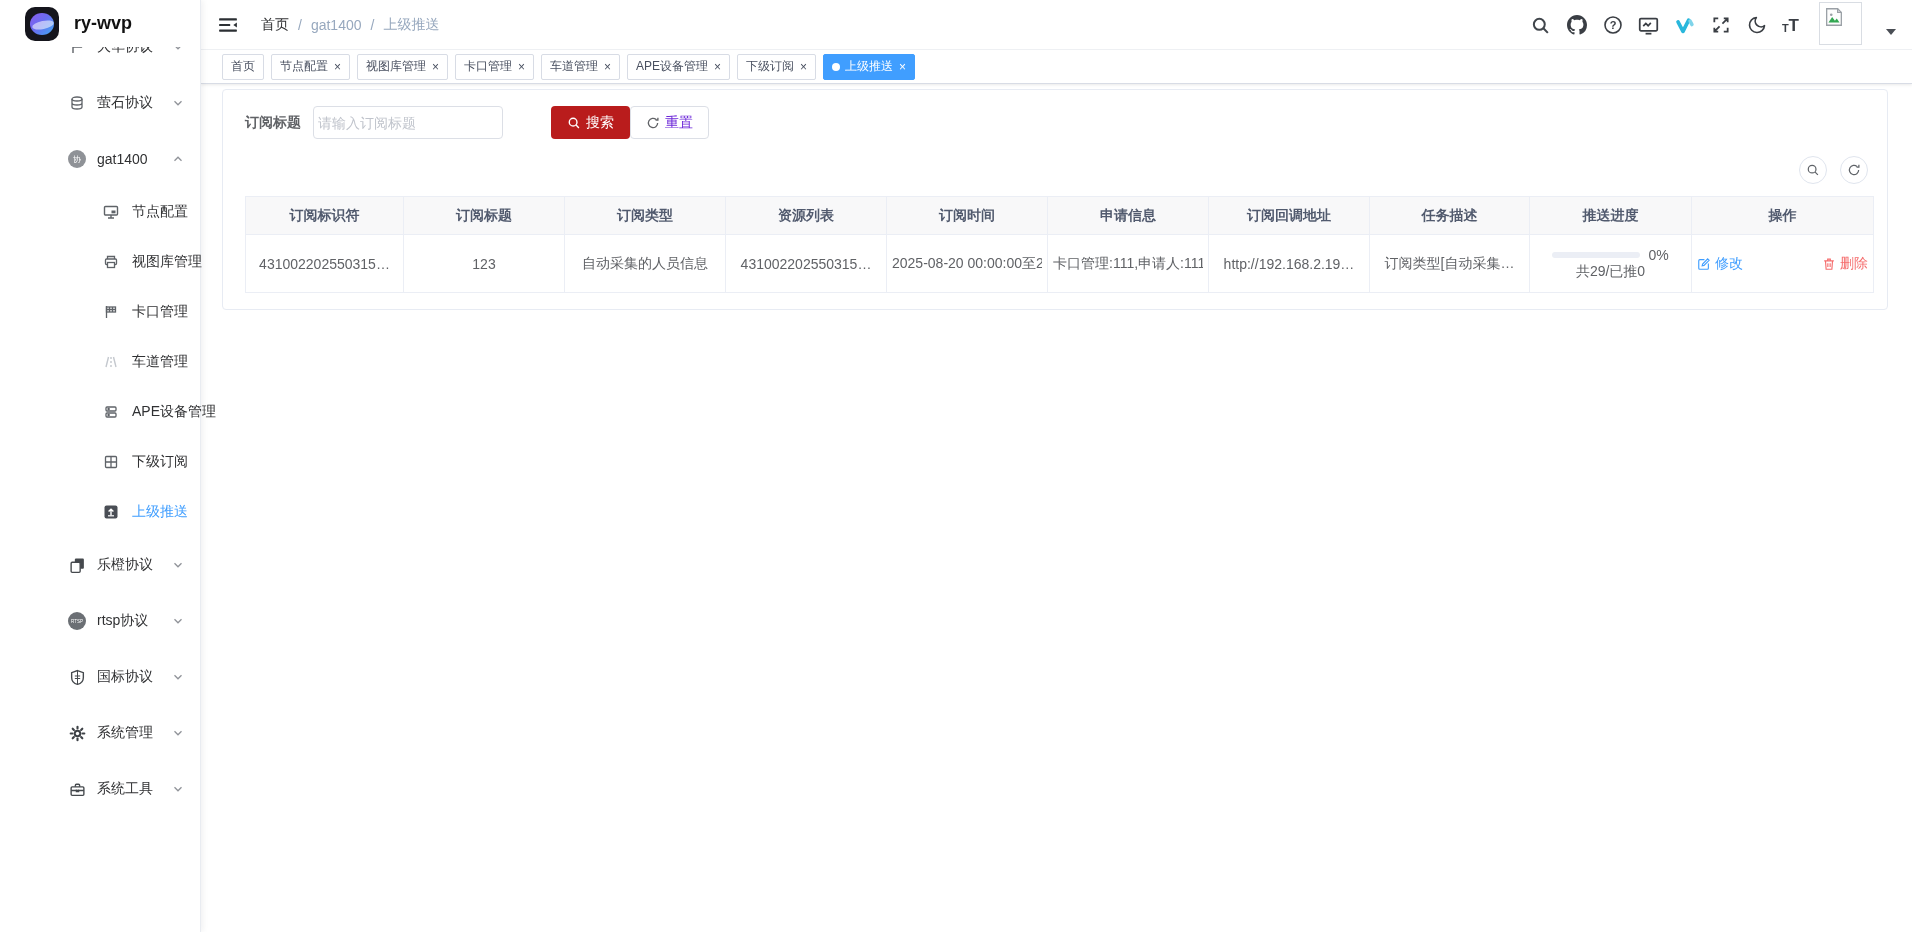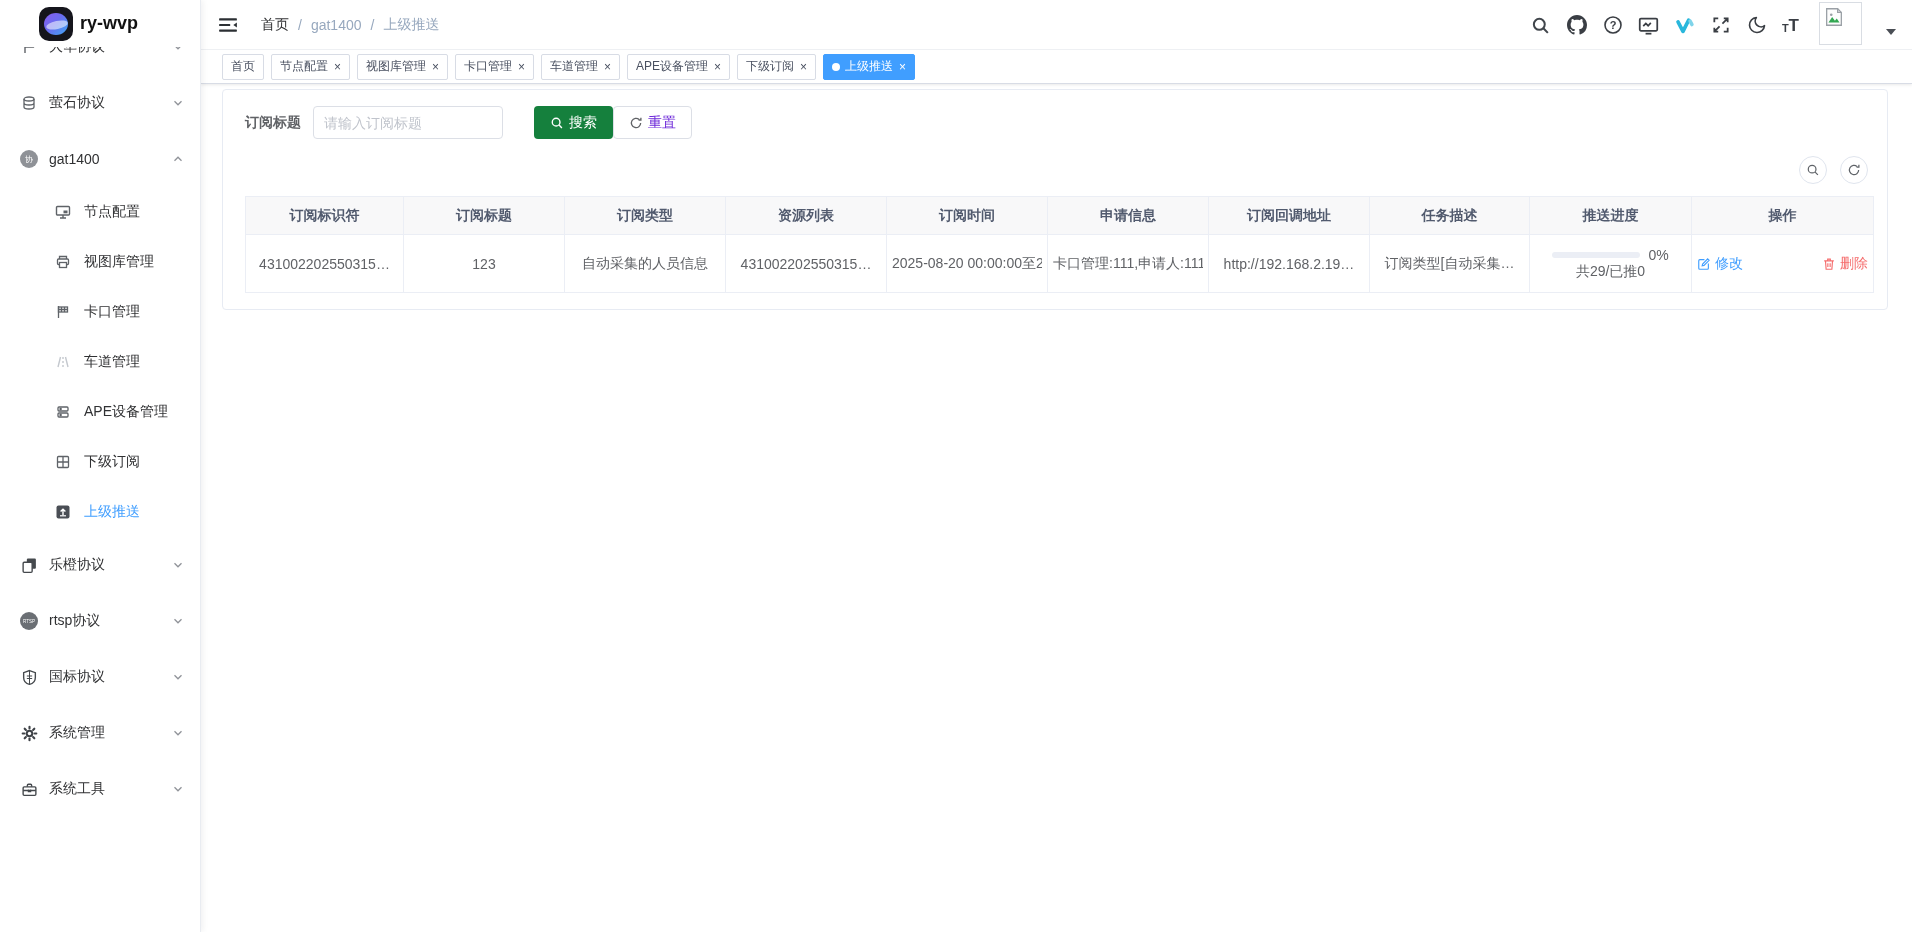--- a/index.html
+++ b/index.html
@@ -3,30 +3,30 @@
 <meta charset="utf-8">
 <style>
   * { margin:0; padding:0; box-sizing:border-box; }
   html,body { width:1912px; height:932px; overflow:hidden; background:#fff;
     font-family:"Liberation Sans", sans-serif; color:#303133; }
 
   
   .sidebar { position:absolute; left:0; top:0; bottom:0; width:201px; background:#fff;
     border-right:1px solid #e9ecf1; box-shadow:2px 0 6px rgba(0,21,41,.06); z-index:20; }
   .logo-block { position:absolute; top:0; left:0; right:0; height:47px; background:#fff; z-index:12;
-    display:flex; align-items:center; padding-left:39px; gap:7px; }
+    display:flex; align-items:center; padding-left:25px; gap:15px; }
   .logo-img { width:34px; height:34px; border-radius:10px; background:#15151c; position:relative; overflow:hidden; flex:none; }
   .logo-img::after { content:""; position:absolute; left:5px; top:6px; width:24px; height:22px; border-radius:50%;
     background:linear-gradient(135deg,#8a5cf0 0%,#6a6cf0 45%,#3fa9f5 100%); }
   .logo-img::before { content:""; position:absolute; left:7px; top:14px; width:22px; height:8px; border-radius:50%;
     background:rgba(255,255,255,.55); transform:rotate(-12deg); z-index:2; }
   .logo-title { font-size:18px; font-weight:bold; color:#111; }
   .menu { position:absolute; top:19px; left:0; right:0; }
   .s-item { display:flex; align-items:center; height:56px; padding-left:20px; position:relative;
-    font-size:14px; color:#303133; cursor:pointer; }
+    font-size:14px; color:#303133; cursor:pointer;margin-left:48px; }
   .s-item.sub { height:50px; padding-left:55px; }
   .s-icon { width:18px; height:18px; margin-right:11px; display:flex; align-items:center; justify-content:center;
     color:#5f6368; flex:none; }
   .s-item.sub .s-icon { width:16px; height:16px; margin-right:13px; }
   .s-label { white-space:nowrap; }
   .s-item.active .s-label { color:#409eff; }
   .s-chev { position:absolute; right:15px; display:flex; color:#909399; }
   .badge-circle { width:18px; height:18px; border-radius:50%; background:#8f9297; color:#fff;
     display:flex; align-items:center; justify-content:center; font-size:8px; }
   .badge-circle.tiny { font-size:4.5px; letter-spacing:0; }
@@ -57,26 +57,26 @@
   .tag .close { margin-left:6px; font-size:12px; line-height:1; color:#495060; cursor:pointer; }
   .tag.active { background:#409eff; border-color:#409eff; color:#fff; }
   .tag.active .close { color:#fff; }
   .tag.active::before { content:""; width:8px; height:8px; border-radius:50%; background:#fff; margin-right:5px; }
 
   
   .card { position:absolute; left:222px; top:89px; width:1666px; height:221px; background:#fff;
     border:1px solid #e7ebf3; border-radius:4px; }
   .search-row { position:absolute; left:22px; top:16px; display:flex; align-items:center; }
   .search-label { font-size:14px; font-weight:bold; color:#606266; margin-right:12px; }
-  .search-input { width:190px; height:33px; border:1px solid #dcdfe6; border-radius:4px; padding:0 10px;
+  .search-input { width:190px; height:33px; border:1px solid #dcdfe6; border-radius:4px; padding:0 4px;
     font-size:14px; color:#14532d; outline:none; font-family:inherit; }
   .search-input::placeholder { color:#c0c4cc; }
   .btn { display:inline-flex; align-items:center; gap:5px; height:33px; padding:0 15px; border-radius:4px;
     font-size:14px; cursor:pointer; border:1px solid transparent; font-family:inherit; }
-  .btn-primary { background:#15803d; color:#fff; margin-left:31px; }
+  .btn-primary { background:#b91c1c; color:#fff; margin-left:48px; }
   .btn-plain { background:#fff; color:#6d28d9; border-color:#dcdfe6; margin-left:0; }
   .mini-btns { position:absolute; right:19px; top:66px; display:flex; gap:13px; }
   .mini-circle { width:28px; height:28px; border-radius:50%; border:1px solid #e0e5ee; background:#fff;
     display:flex; align-items:center; justify-content:center; color:#5f6368; cursor:pointer; }
 
   
   .tbl-wrap { position:absolute; left:22px; top:106px; }
   table.grid { border-collapse:collapse; table-layout:fixed; width:1628px; font-size:14px; }
   table.grid th { height:38px; background:#f8f8f9; color:#515a6e; font-weight:bold;
     border:1px solid #ebeef5; text-align:center; padding:0 6px; }

